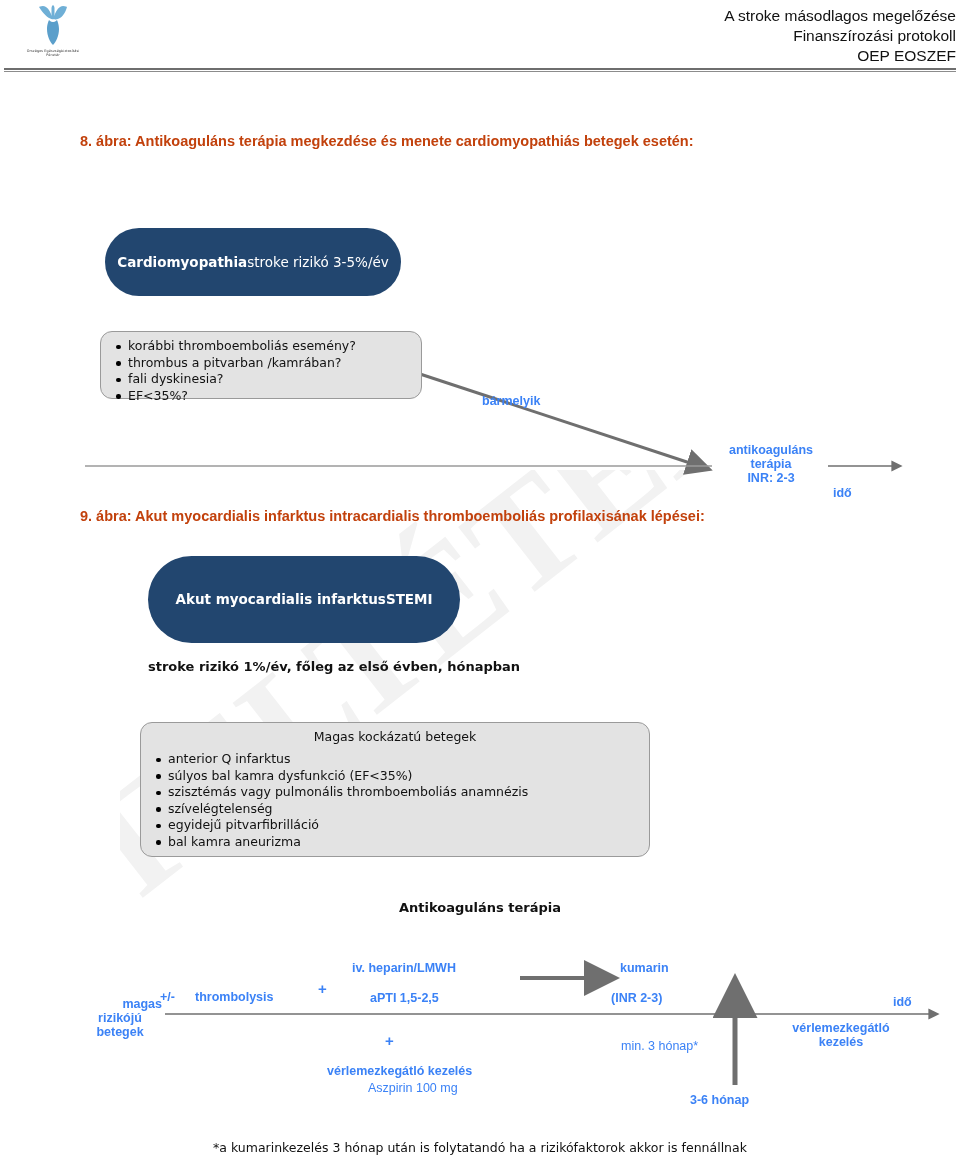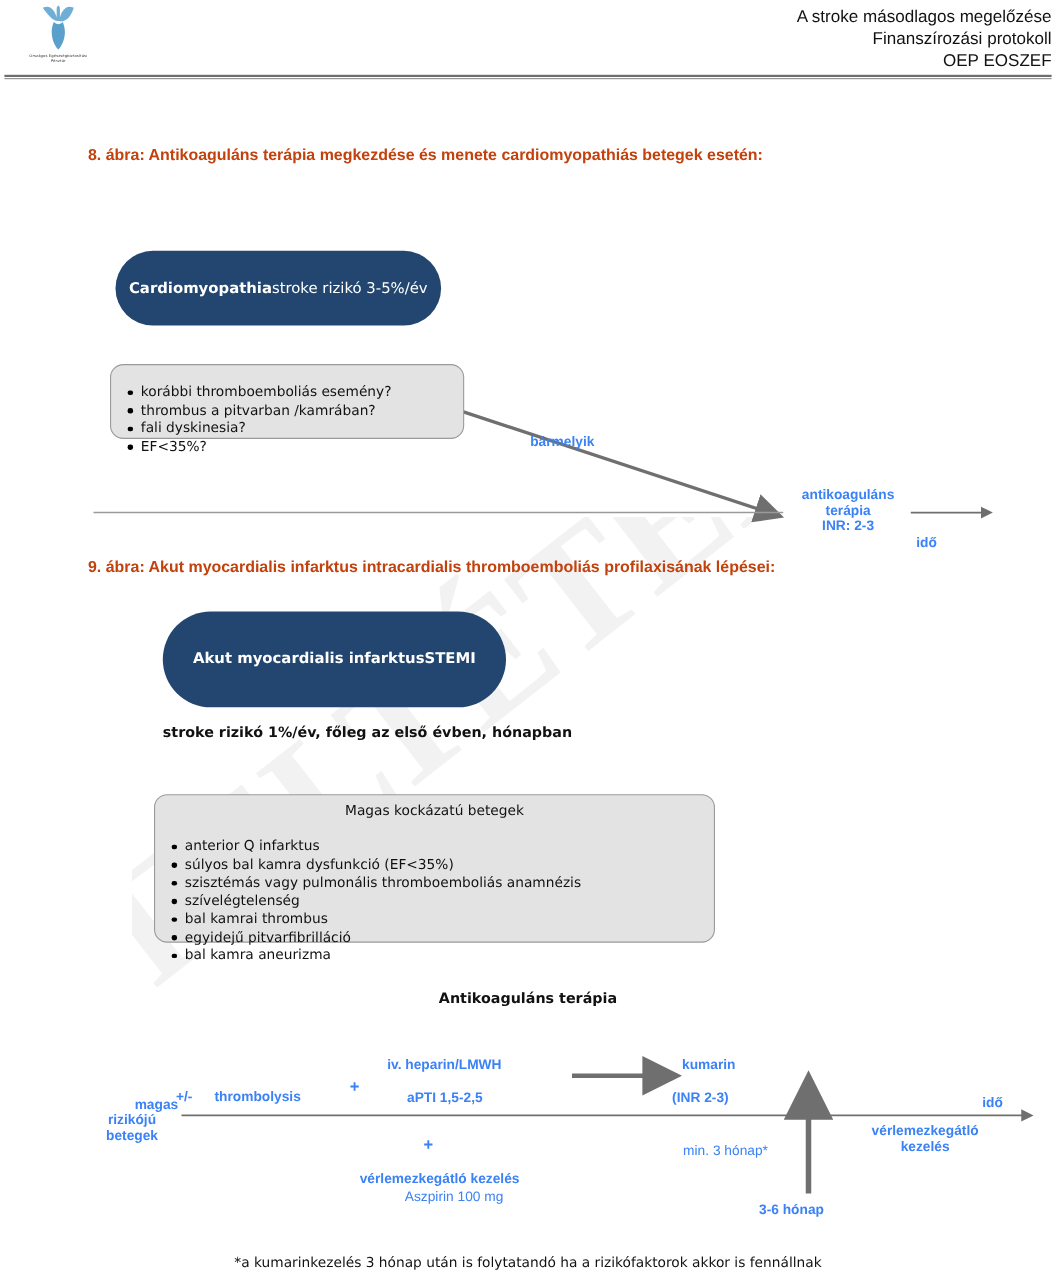--- a/index.html
+++ b/index.html
@@ -129,21 +129,21 @@
     text-align: center;
     font-family: "DejaVu Sans", sans-serif;
     font-size: 12.5px;
     color: #111;
     margin-top: 6px;
     margin-bottom: 1px;
   }
   .graybox ul {
     list-style: none;
     margin: 0;
-    padding: 16px 0 0 14px;
+    padding: 6px 0 0 14px;
   }
   .graybox li {
     font-family: "DejaVu Sans", sans-serif;
     font-size: 12.5px;
     line-height: 16.5px;
     color: #111;
     position: relative;
     padding-left: 13px;
     white-space: nowrap;
   }
@@ -283,21 +283,20 @@
 
   <div class="abs riskline" style="left:148px; top:659px;">stroke rizikó 1%/év, főleg az első évben, hónapban</div>
 
   <div class="graybox" style="left:140px; top:722px; width:510px; height:135px;">
     <div class="boxhead">Magas kockázatú betegek</div>
     <ul>
       <li>anterior Q infarktus</li>
       <li>súlyos bal kamra dysfunkció (EF&lt;35%)</li>
       <li>szisztémás vagy pulmonális thromboemboliás anamnézis</li>
       <li>szívelégtelenség</li>
-      <li>bal kamrai thrombus</li>
       <li>egyidejű pitvarfibrilláció</li>
       <li>bal kamra aneurizma</li>
     </ul>
   </div>
 
   <div class="abs" style="left:0px; top:897px; width:960px; text-align:center;">
     <span class="riskline">Antikoaguláns terápia</span>
   </div>
 
   <div class="abs" style="left:78px; top:997px; width:84px; text-align:center;">

